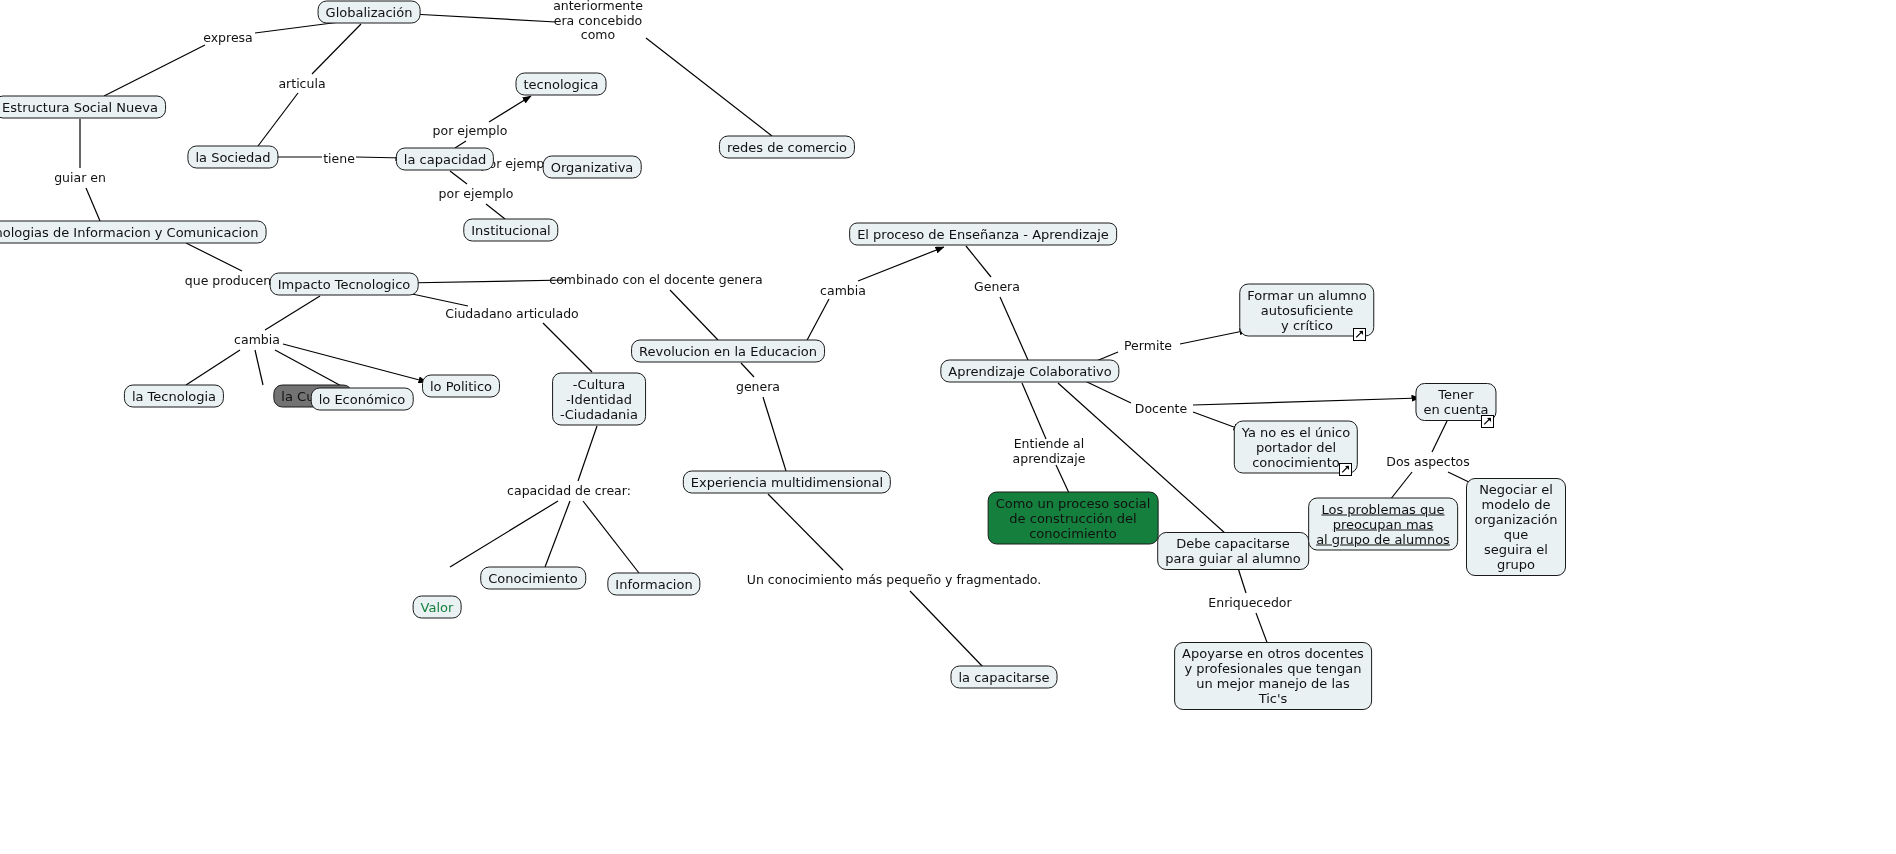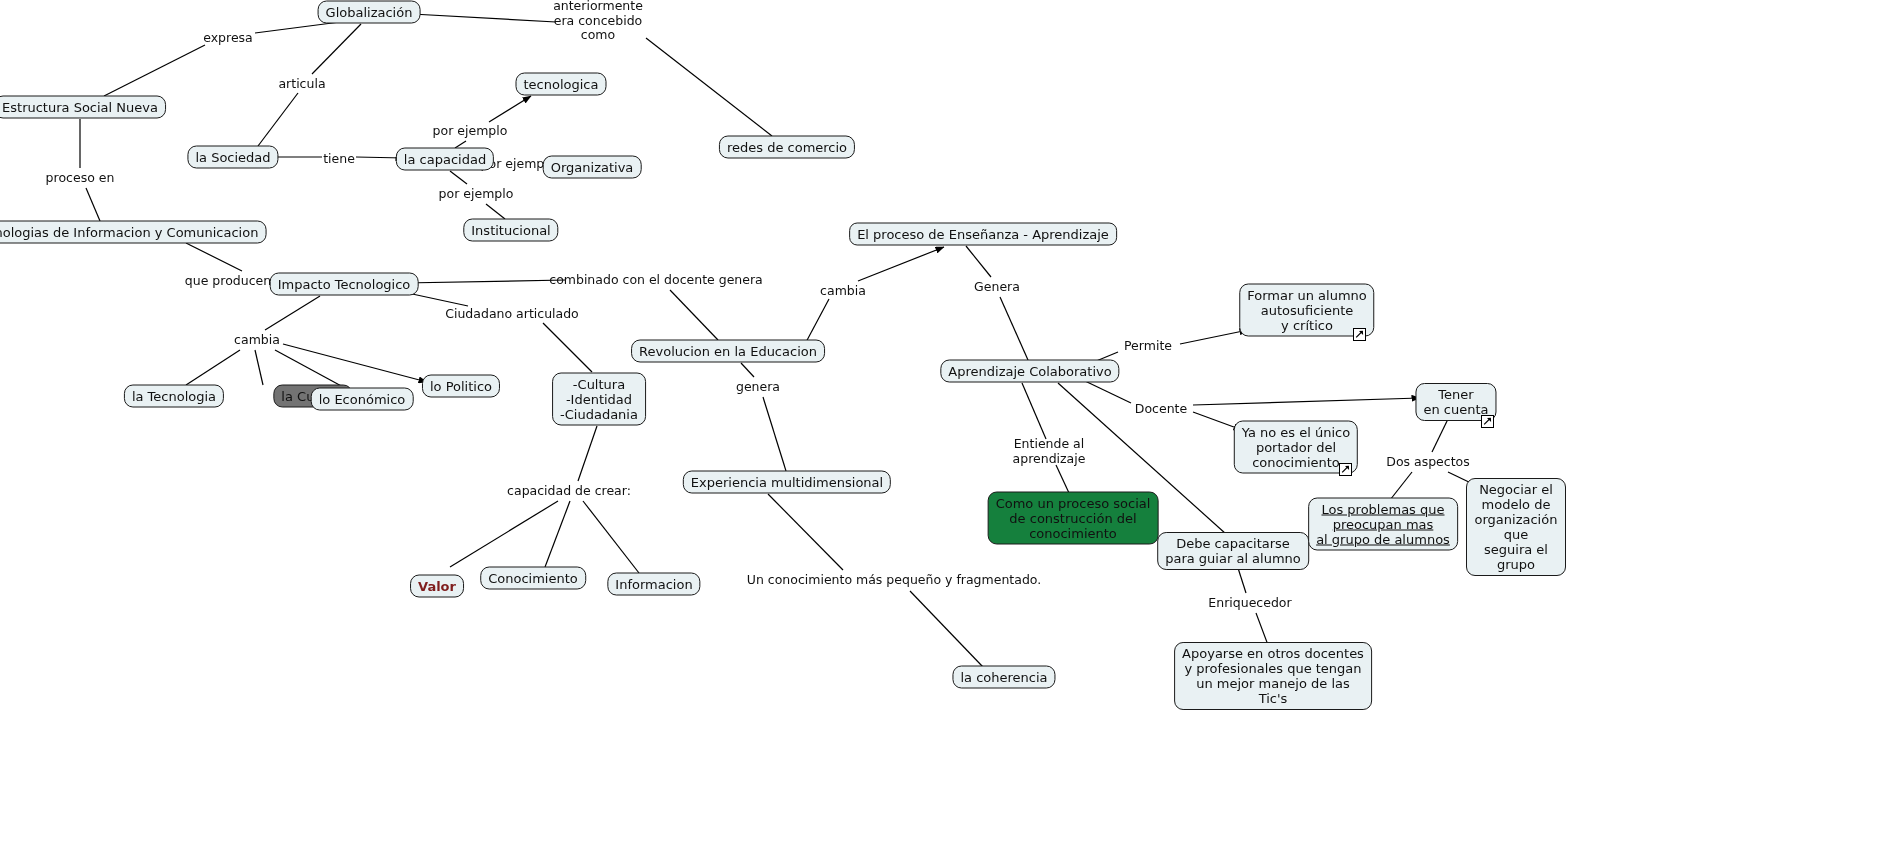--- a/index.html
+++ b/index.html
@@ -136,26 +136,26 @@
       <div class="node" style="left: 787px; top: 147px; min-width: 106px; min-height: 22px; background: rgb(233, 241, 243); border-color: rgb(26, 26, 26); color: rgb(17, 17, 17);">redes de comercio</div>
       <div class="node" style="left: 116px; top: 232px; min-width: 230px; min-height: 22px; background: rgb(233, 241, 243); border-color: rgb(26, 26, 26); color: rgb(17, 17, 17);">Tecnologias de Informacion y Comunicacion</div>
       <div class="node" style="left: 344px; top: 284px; min-width: 118px; min-height: 22px; background: rgb(233, 241, 243); border-color: rgb(26, 26, 26); color: rgb(17, 17, 17);">Impacto Tecnologico</div>
       <div class="node" style="left: 174px; top: 396px; min-width: 80px; min-height: 22px; background: rgb(233, 241, 243); border-color: rgb(26, 26, 26); color: rgb(17, 17, 17);">la Tecnologia</div>
       <div class="node" style="left: 265px; top: 396px; min-width: 68px; min-height: 22px; background: #737373; border-color: rgb(26, 26, 26); color: rgb(17, 17, 17); margin-left: 48px;">la Cultura</div>
       <div class="node" style="left: 362px; top: 399px; min-width: 82px; min-height: 22px; background: rgb(233, 241, 243); border-color: rgb(26, 26, 26); color: rgb(17, 17, 17);">lo Económico</div>
       <div class="node" style="left: 461px; top: 386px; min-width: 66px; min-height: 22px; background: rgb(233, 241, 243); border-color: rgb(26, 26, 26); color: rgb(17, 17, 17);">lo Politico</div>
       <div class="node" style="left: 599px; top: 399px; min-width: 78px; min-height: 52px; background: rgb(233, 241, 243); border-color: rgb(26, 26, 26); color: rgb(17, 17, 17);">-Cultura
 -Identidad
 -Ciudadania</div>
-      <div class="node" style="left: 437px; top: 586px; min-width: 48px; min-height: 22px; background: rgb(233, 241, 243); border-color: rgb(26, 26, 26); color: #7f1d1d; font-weight: bold;">Valor</div>
+      <div class="node" style="left: 437px; top: 607px; min-width: 48px; min-height: 22px; background: rgb(233, 241, 243); border-color: rgb(26, 26, 26); color: #15803d;">Valor</div>
       <div class="node" style="left: 533px; top: 578px; min-width: 92px; min-height: 22px; background: rgb(233, 241, 243); border-color: rgb(26, 26, 26); color: rgb(17, 17, 17);">Conocimiento</div>
       <div class="node" style="left: 654px; top: 584px; min-width: 80px; min-height: 22px; background: rgb(233, 241, 243); border-color: rgb(26, 26, 26); color: rgb(17, 17, 17);">Informacion</div>
       <div class="node" style="left: 728px; top: 351px; min-width: 152px; min-height: 22px; background: rgb(233, 241, 243); border-color: rgb(26, 26, 26); color: rgb(17, 17, 17);">Revolucion en la Educacion</div>
       <div class="node" style="left: 787px; top: 482px; min-width: 160px; min-height: 22px; background: rgb(233, 241, 243); border-color: rgb(26, 26, 26); color: rgb(17, 17, 17);">Experiencia multidimensional</div>
-      <div class="node" style="left: 1004px; top: 677px; min-width: 82px; min-height: 22px; background: rgb(233, 241, 243); border-color: rgb(26, 26, 26); color: rgb(17, 17, 17);">la coherencia</div>
+      <div class="node" style="left: 1004px; top: 677px; min-width: 82px; min-height: 22px; background: rgb(233, 241, 243); border-color: rgb(26, 26, 26); color: rgb(17, 17, 17);">la capacitarse</div>
       <div class="node" style="left: 983px; top: 234px; min-width: 208px; min-height: 22px; background: rgb(233, 241, 243); border-color: rgb(26, 26, 26); color: rgb(17, 17, 17); border-radius: 8px;">El proceso de Enseñanza - Aprendizaje</div>
       <div class="node" style="left: 1030px; top: 371px; min-width: 138px; min-height: 22px; background: rgb(233, 241, 243); border-color: rgb(26, 26, 26); color: rgb(17, 17, 17);">Aprendizaje Colaborativo</div>
       <div class="node" style="left: 1307px; top: 310px; min-width: 106px; min-height: 44px; background: rgb(233, 241, 243); border-color: rgb(26, 26, 26); color: rgb(17, 17, 17);">Formar un alumno
 autosuficiente
 y crítico</div>
       <div class="node" style="left: 1073px; top: 518px; min-width: 134px; min-height: 50px; background: #15803d; border-color: rgb(26, 26, 26); color: rgb(17, 17, 17);">Como un proceso social
 de construcción del
 conocimiento</div>
       <div class="node" style="left: 1296px; top: 447px; min-width: 102px; min-height: 46px; background: rgb(233, 241, 243); border-color: rgb(26, 26, 26); color: rgb(17, 17, 17);">Ya no es el único
 portador del
@@ -177,21 +177,21 @@
 Tic's</div>
       <div class="linklabel" style="left: 228px; top: 38px; color: rgb(17, 17, 17);">expresa</div>
       <div class="linklabel" style="left: 302px; top: 84px; color: rgb(17, 17, 17);">articula</div>
       <div class="linklabel" style="left: 598px; top: 21px; color: rgb(17, 17, 17);">anteriormente
 era concebido
 como</div>
       <div class="linklabel" style="left: 339px; top: 159px; color: rgb(17, 17, 17);">tiene</div>
       <div class="linklabel" style="left: 470px; top: 131px; color: rgb(17, 17, 17);">por ejemplo</div>
       <div class="linklabel" style="left: 518px; top: 164px; color: rgb(17, 17, 17);">por ejemplo</div>
       <div class="linklabel" style="left: 476px; top: 194px; color: rgb(17, 17, 17);">por ejemplo</div>
-      <div class="linklabel" style="left: 80px; top: 178px; color: rgb(17, 17, 17);">proceso en</div>
+      <div class="linklabel" style="left: 80px; top: 178px; color: rgb(17, 17, 17);">guiar en</div>
       <div class="linklabel" style="left: 228px; top: 281px; color: rgb(17, 17, 17);">que producen</div>
       <div class="linklabel" style="left: 656px; top: 280px; color: rgb(17, 17, 17);">combinado con el docente genera</div>
       <div class="linklabel" style="left: 257px; top: 340px; color: rgb(17, 17, 17);">cambia</div>
       <div class="linklabel" style="left: 512px; top: 314px; color: rgb(17, 17, 17);">Ciudadano articulado</div>
       <div class="linklabel" style="left: 569px; top: 491px; color: rgb(17, 17, 17);">capacidad de crear:</div>
       <div class="linklabel" style="left: 843px; top: 291px; color: rgb(17, 17, 17);">cambia</div>
       <div class="linklabel" style="left: 758px; top: 387px; color: rgb(17, 17, 17);">genera</div>
       <div class="linklabel" style="left: 997px; top: 287px; color: rgb(17, 17, 17);">Genera</div>
       <div class="linklabel" style="left: 1148px; top: 346px; color: rgb(17, 17, 17);">Permite</div>
       <div class="linklabel" style="left: 1049px; top: 451px; color: rgb(17, 17, 17);">Entiende al

